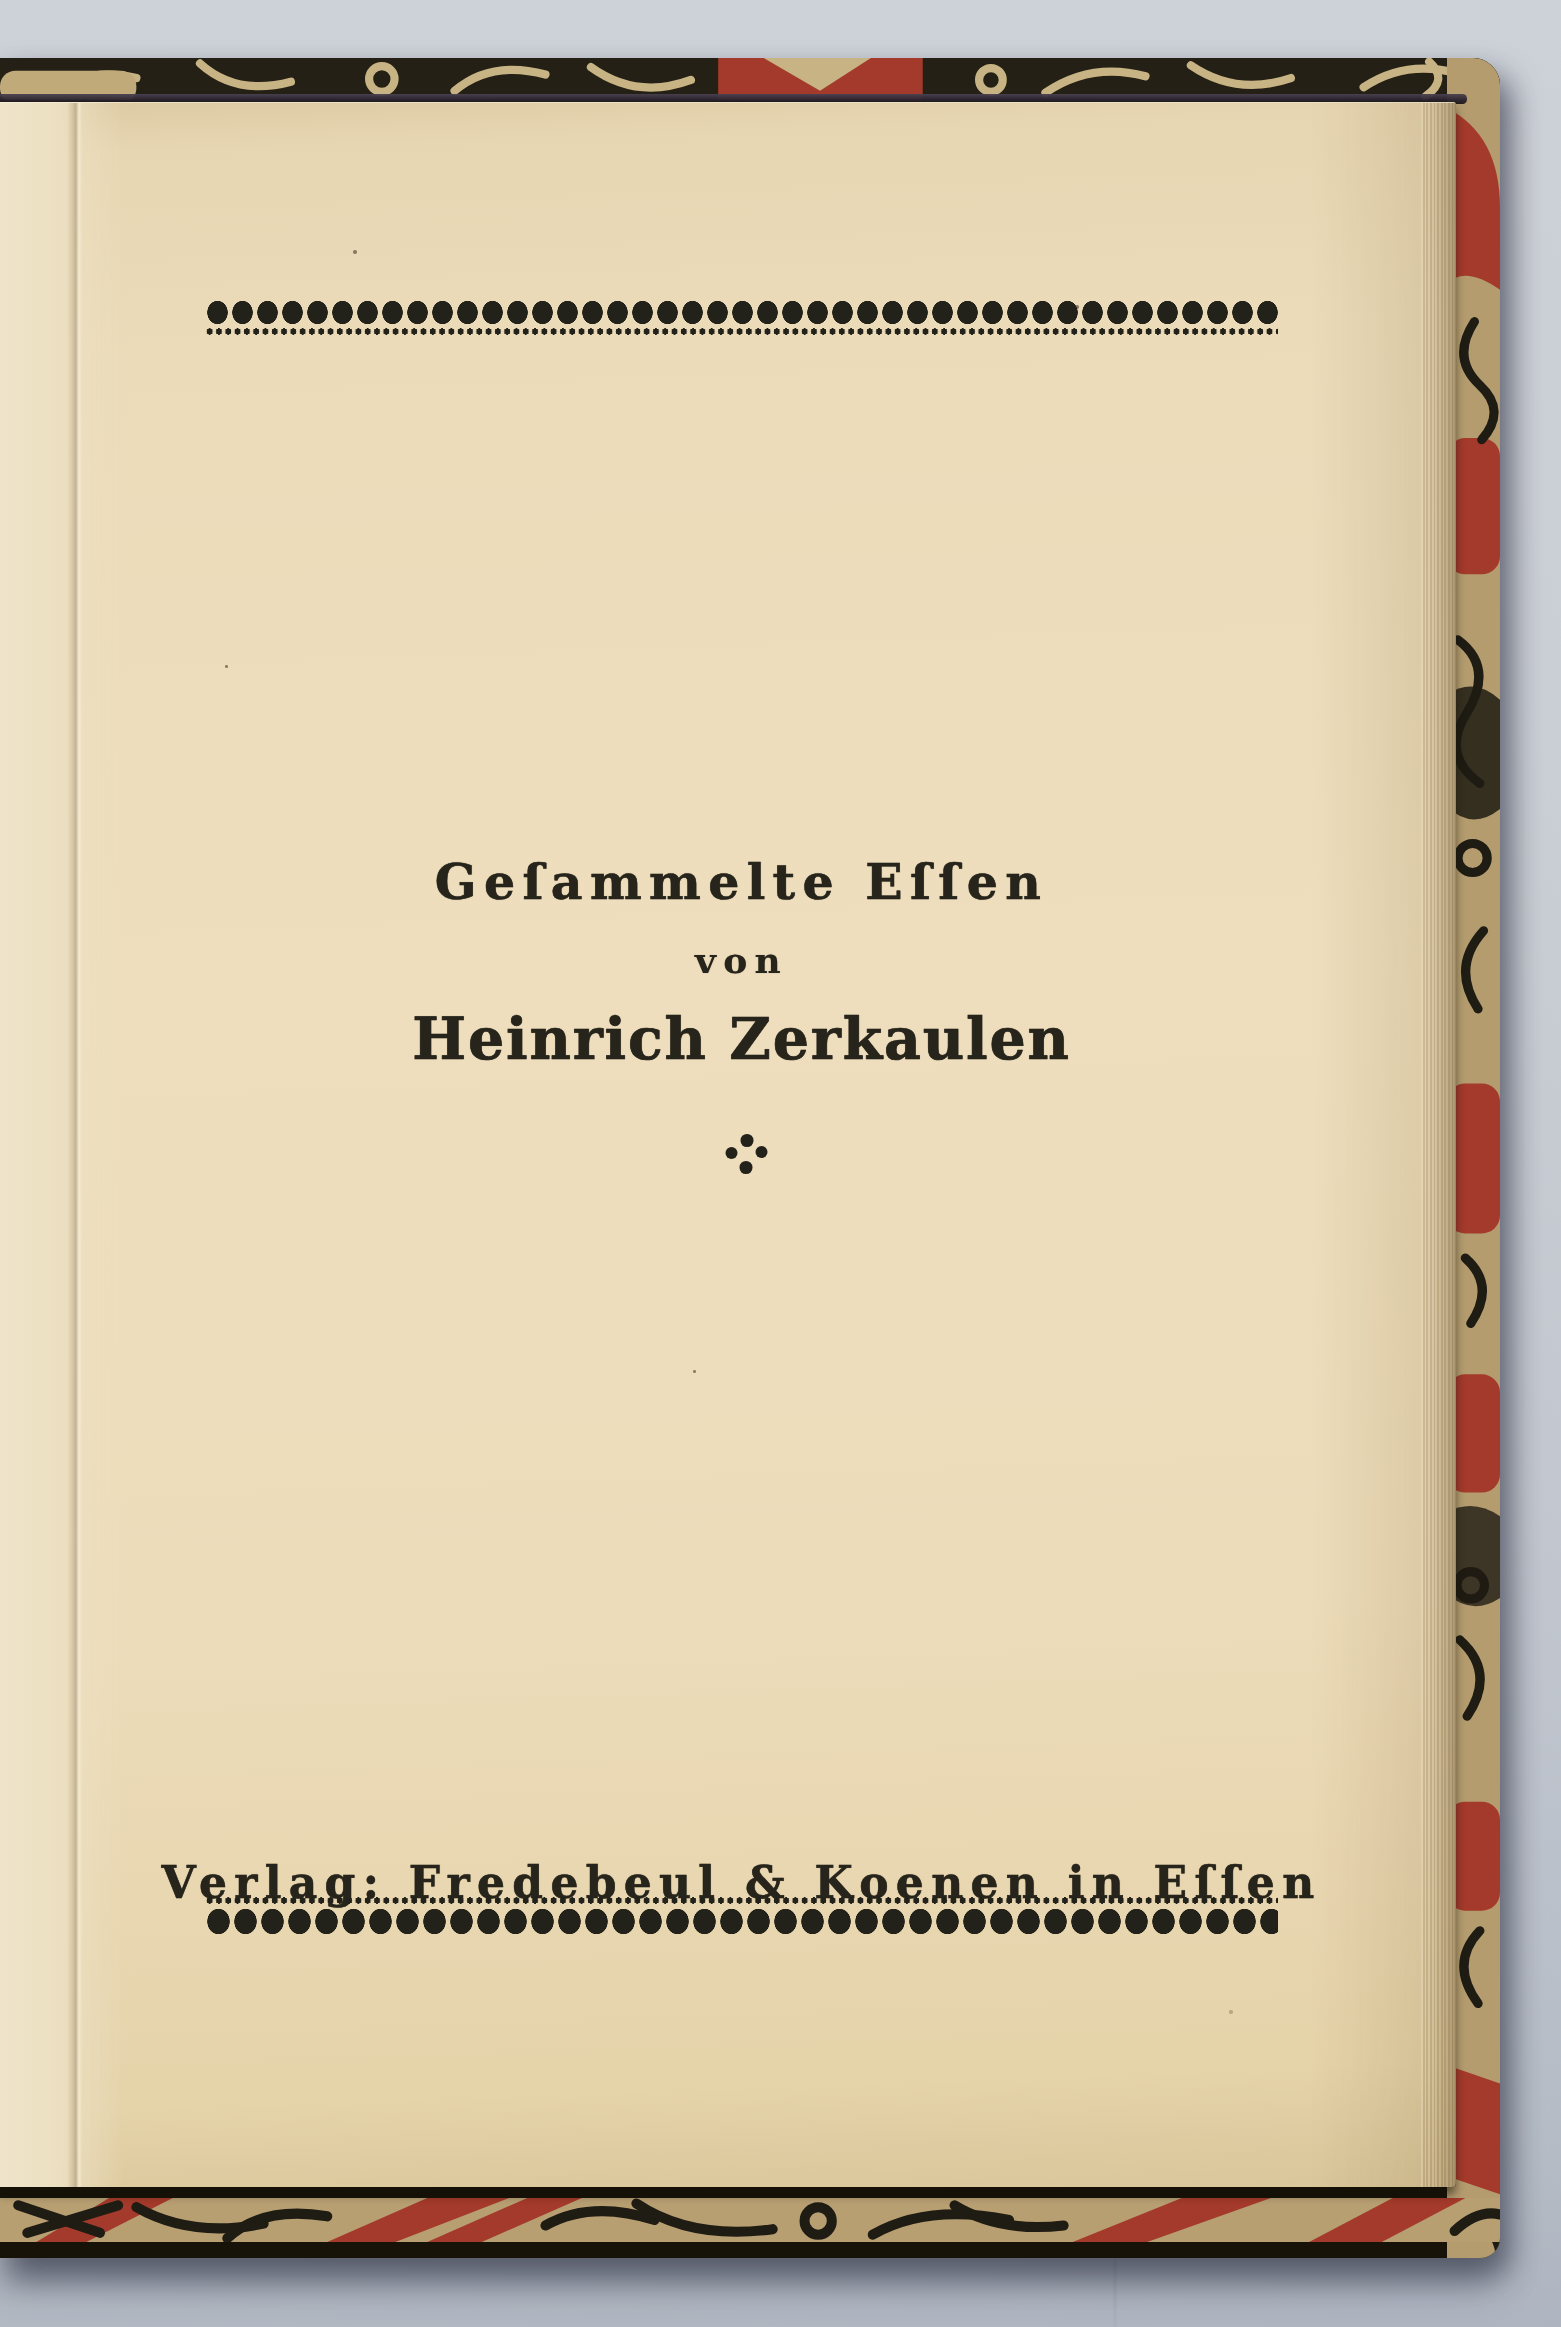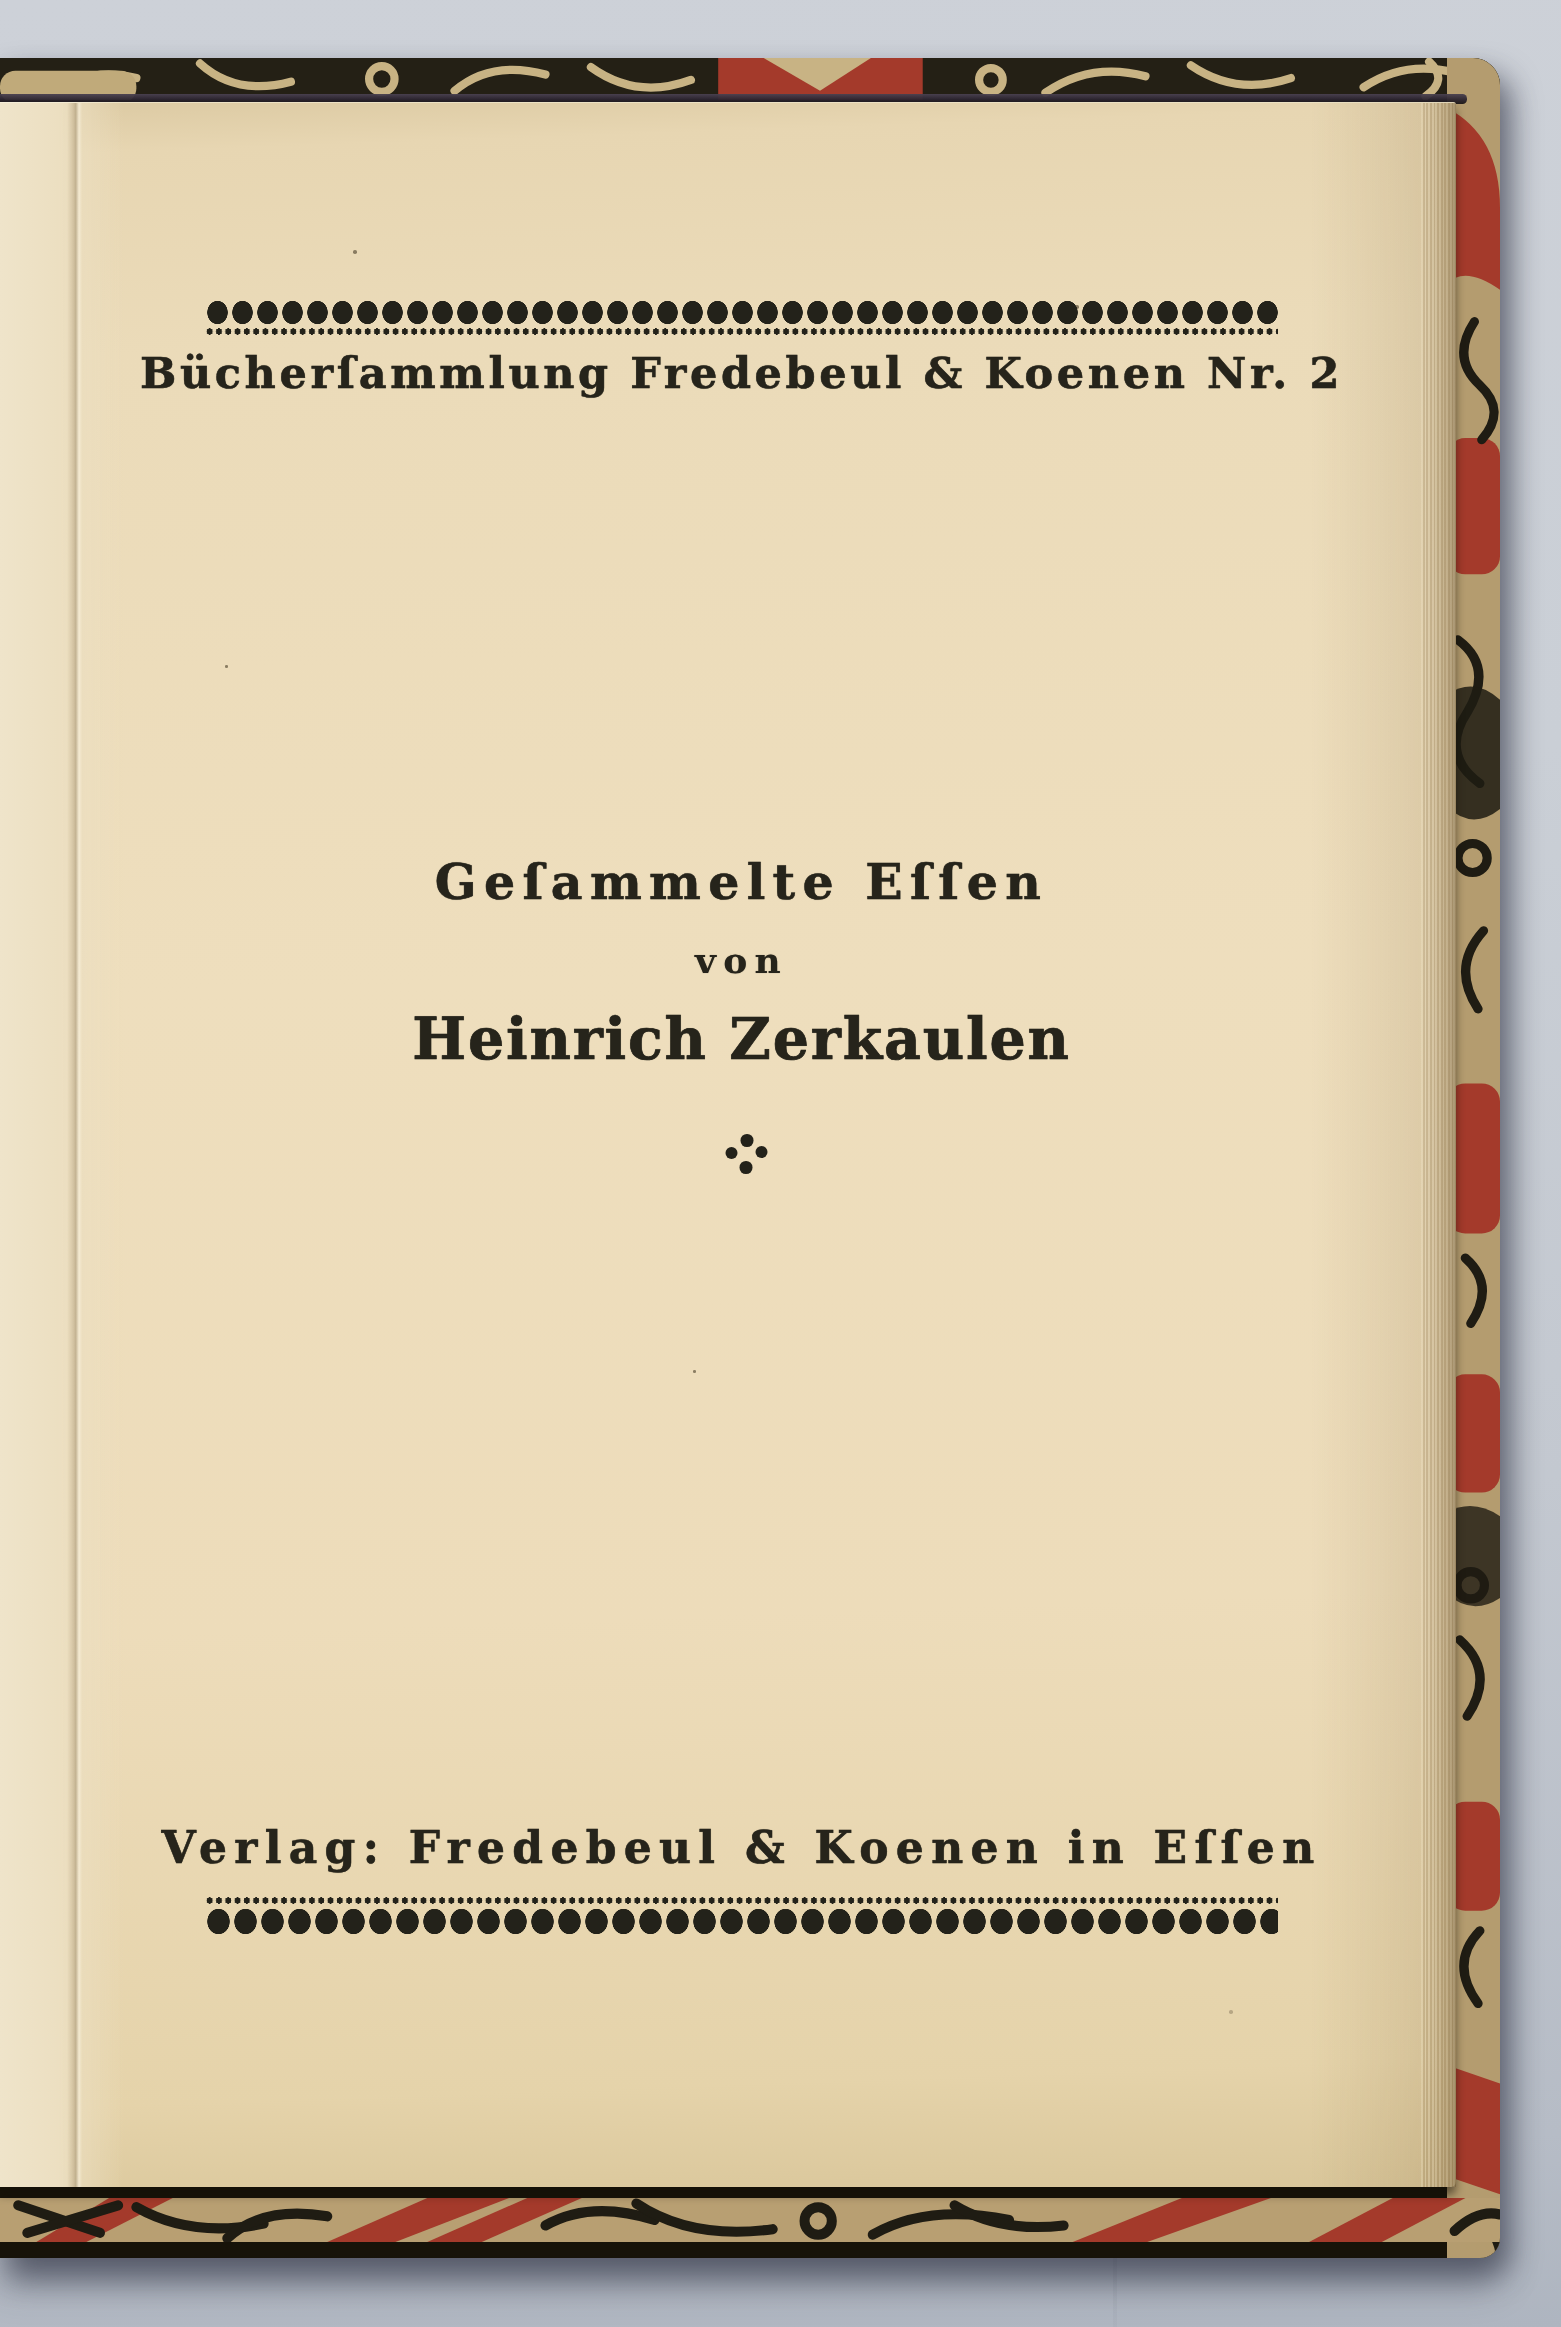--- a/index.html
+++ b/index.html
@@ -181,39 +181,38 @@
     <div class="speck" style="left:1229px; top:1907px; width:3.6px; height:3.6px; opacity:.5;"></div>
 
     <div class="border-band" style="top:197px;">
       <div class="band-inner">
         <div class="dots-big"></div>
         <div class="gap2"></div>
         <div class="dots-small"></div>
       </div>
     </div>
 
-    <div class="print series" style="top:242px;">Bücherſammlung Fredebeul &amp; Koenen Nr. 2</div>
 
 
     <div class="print subtitle" style="top:747px;">Geſammelte Eſſen</div>
 
     <div class="print byline" style="top:833px;">von</div>
 
     <div class="print author" style="top:898px;">Heinrich Zerkaulen</div>
 
     <div class="ornament-wrap" style="top:1031px;">
       <div class="diamond">
         <i class="d-top"></i>
         <i class="d-right"></i>
         <i class="d-bottom"></i>
         <i class="d-left"></i>
       </div>
     </div>
 
-    <div class="print imprint" style="top:1715px;">Verlag: Fredebeul &amp; Koenen in Eſſen</div>
+    <div class="print imprint" style="top:1750px;">Verlag: Fredebeul &amp; Koenen in Eſſen</div>
 
     <div class="border-band" style="top:1793px;">
       <div class="band-inner">
         <div class="dots-small"></div>
         <div class="gap2"></div>
         <div class="dots-big lower"></div>
       </div>
     </div>
 
   </div>

